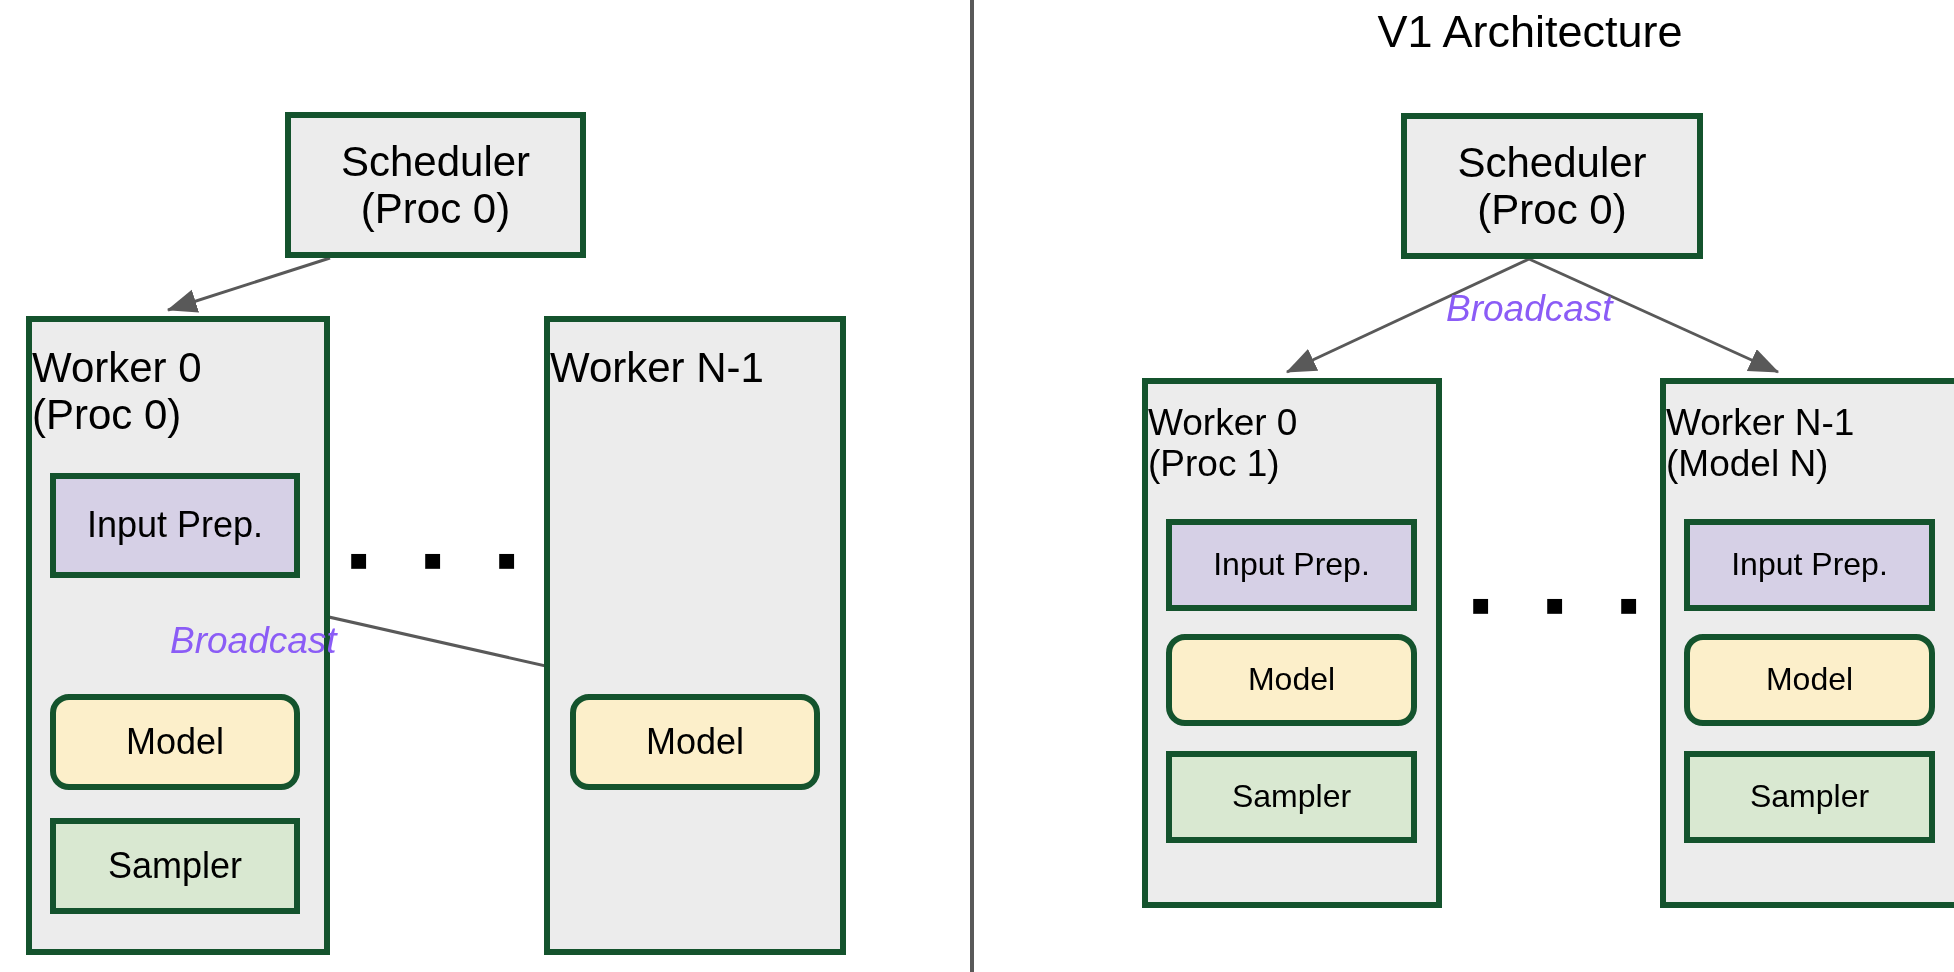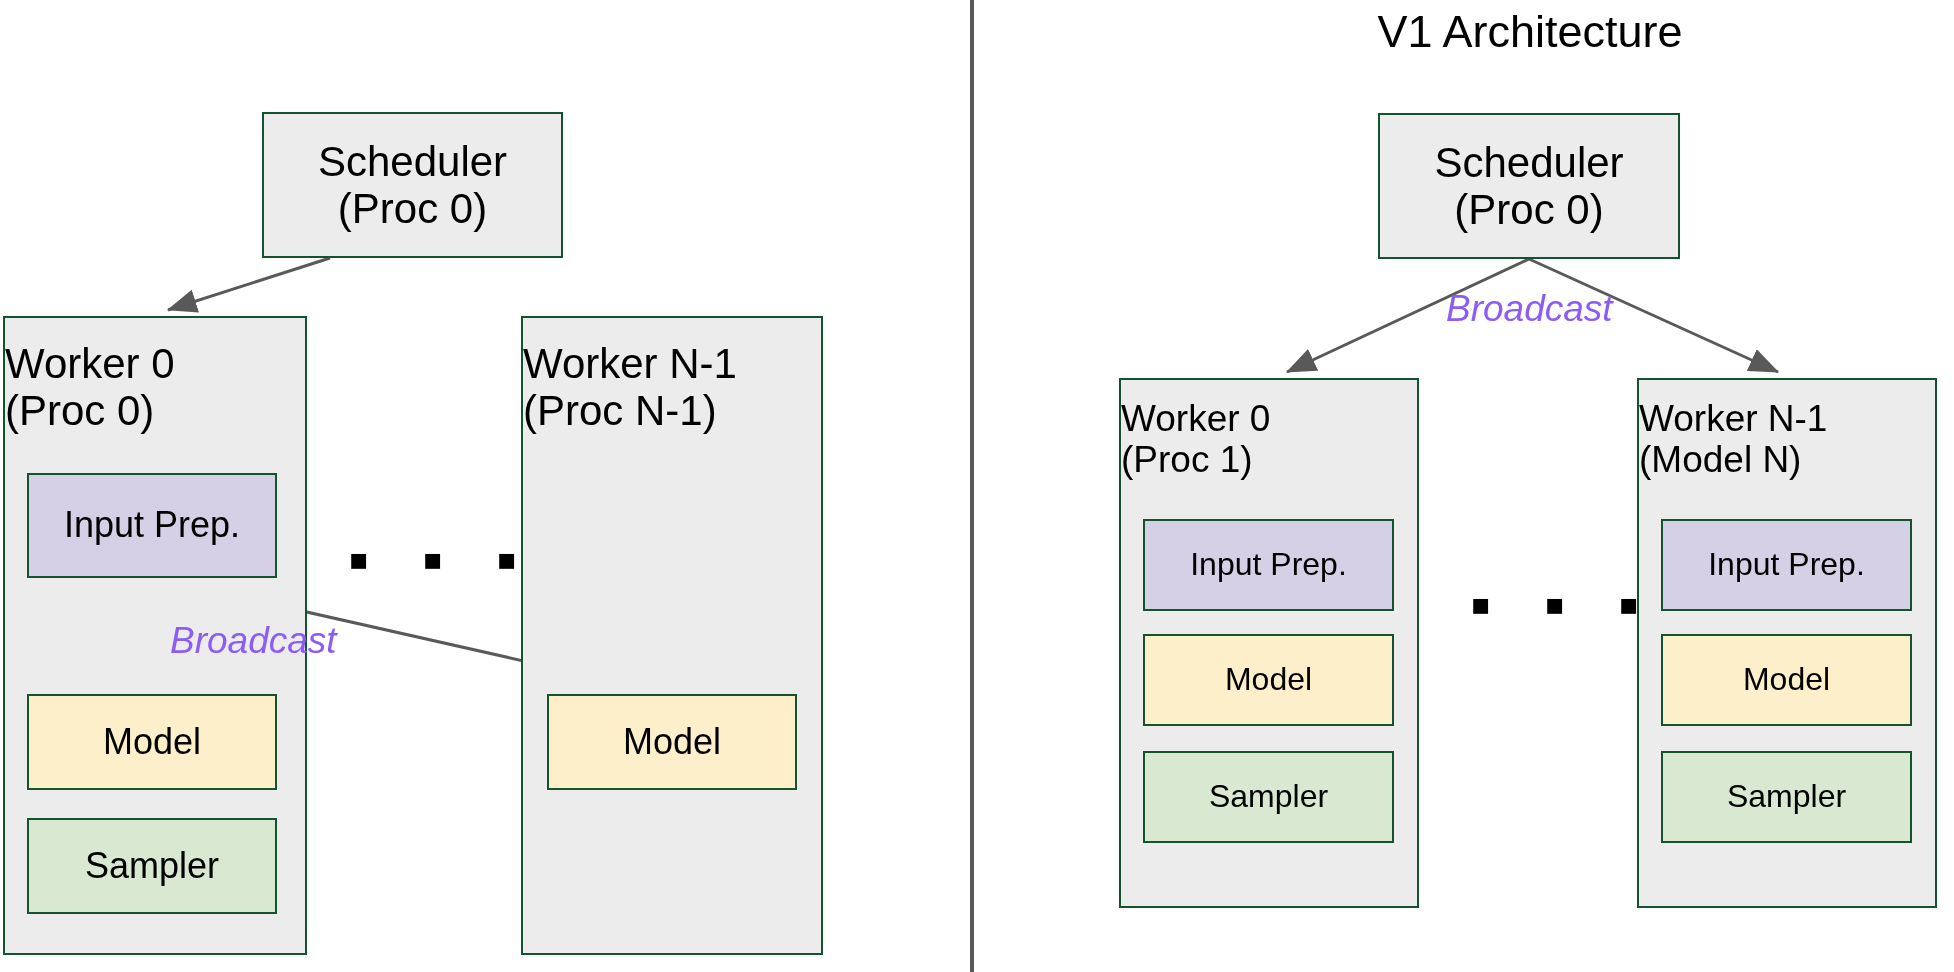--- a/index.html
+++ b/index.html
@@ -27,32 +27,33 @@
     white-space: nowrap;
   }
   .divider {
     position: absolute;
     background: #595959;
   }
   
   .box {
     position: absolute;
     box-sizing: border-box;
-    border: 2px solid #14532d;
+    border: 6px solid #14532d;
     display: flex;
     flex-direction: column;
     align-items: center;
     justify-content: center;
     text-align: center;
     line-height: 1.12;
     color: #000;
+    margin-left: 23px;
   }
   .box-gray { background: #ececec; }
   .box-purple { background: #d6d0e6; text-align: center; }
-  .box-yellow { background: #fcefca; }
+  .box-yellow { background: #fcefca; border-radius: 19px; }
   .box-green { background: #d9e8d1; }
 
   .scheduler {
     font-size: 42px;
   }
   .worker-head {
     position: absolute;
     left: 0;
     right: 0;
     text-align: left;
@@ -134,21 +135,20 @@
   </div>
   <div class="box box-green v0-inner" style="left:27px; top:818px; width:250px; height:96px;">
     <div>Sampler</div>
   </div>
 
   <div class="dots" style="left:348px; top:530px;">▪ ▪ ▪</div>
 
   <div class="box box-gray" style="left:521px; top:316px; width:302px; height:639px; justify-content:flex-start;">
     <div class="worker-head v0-worker-head" style="top:22px;">
       <div>Worker N-1</div>
-      <div>(Proc N-1)</div>
     </div>
   </div>
   <div class="box box-yellow v0-inner" style="left:547px; top:694px; width:250px; height:96px;">
     <div>Model</div>
   </div>
 
   <div class="edge-label" style="left:170px; top:620px;">Broadcast</div>
 
   <div class="panel-title" style="left:1295px; top:8px; width:470px;text-align:center;">V1 Architecture</div>
 

